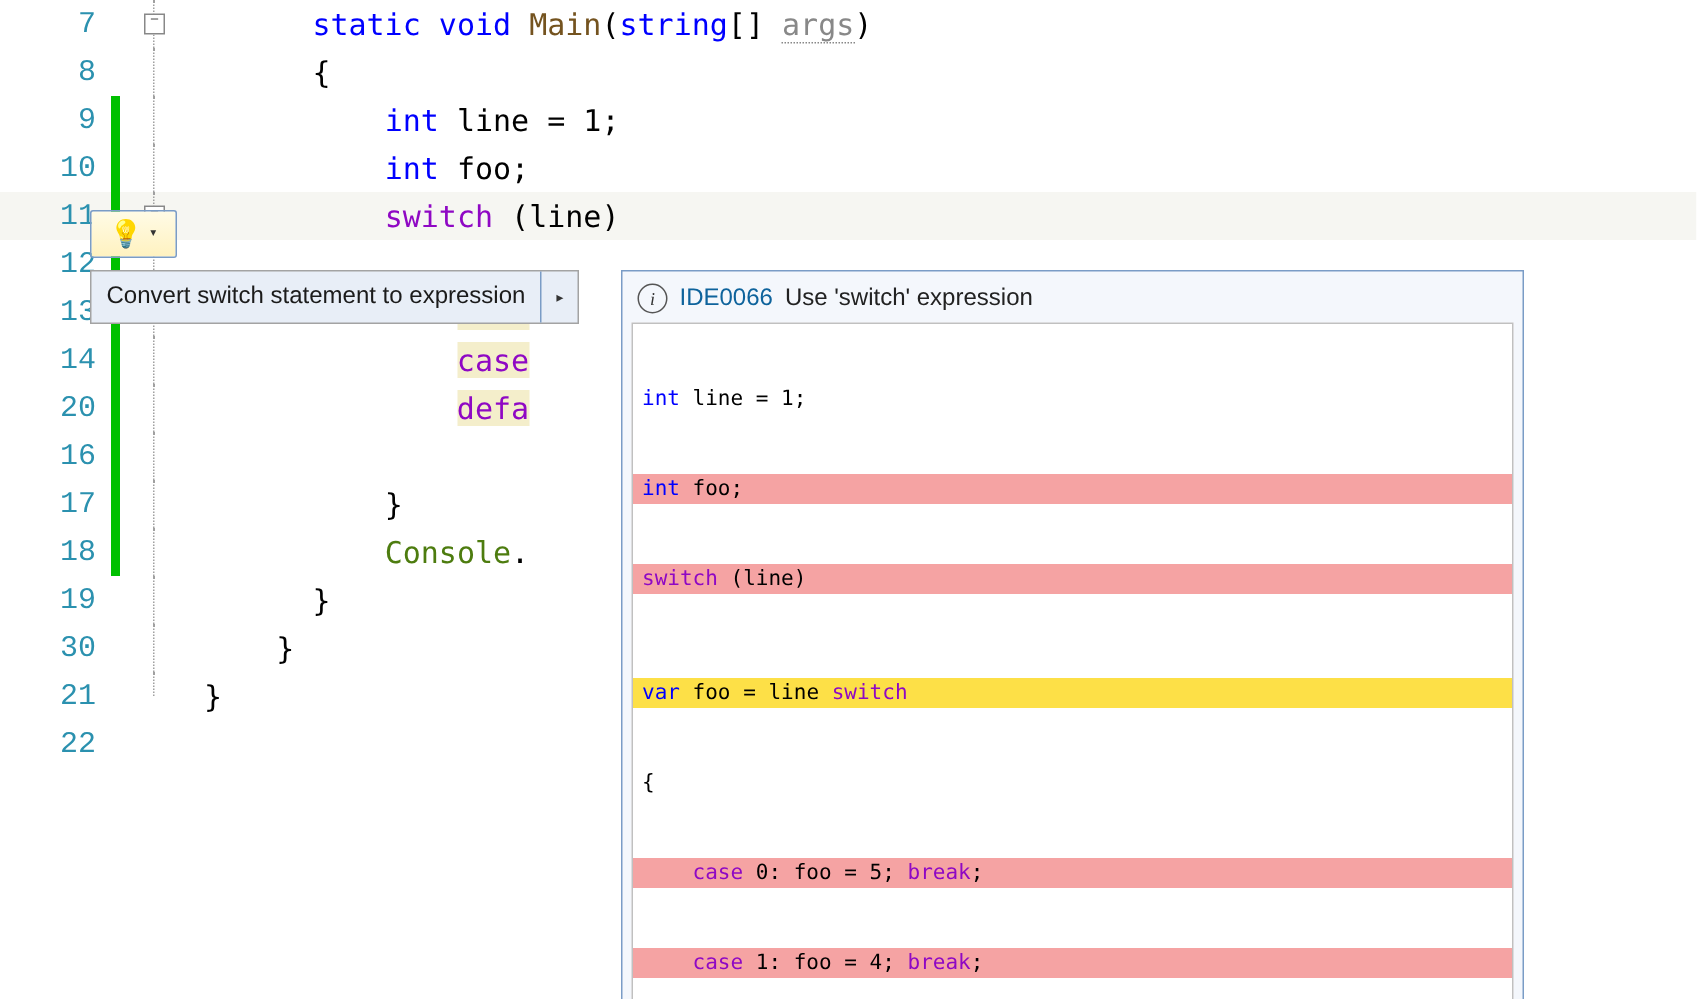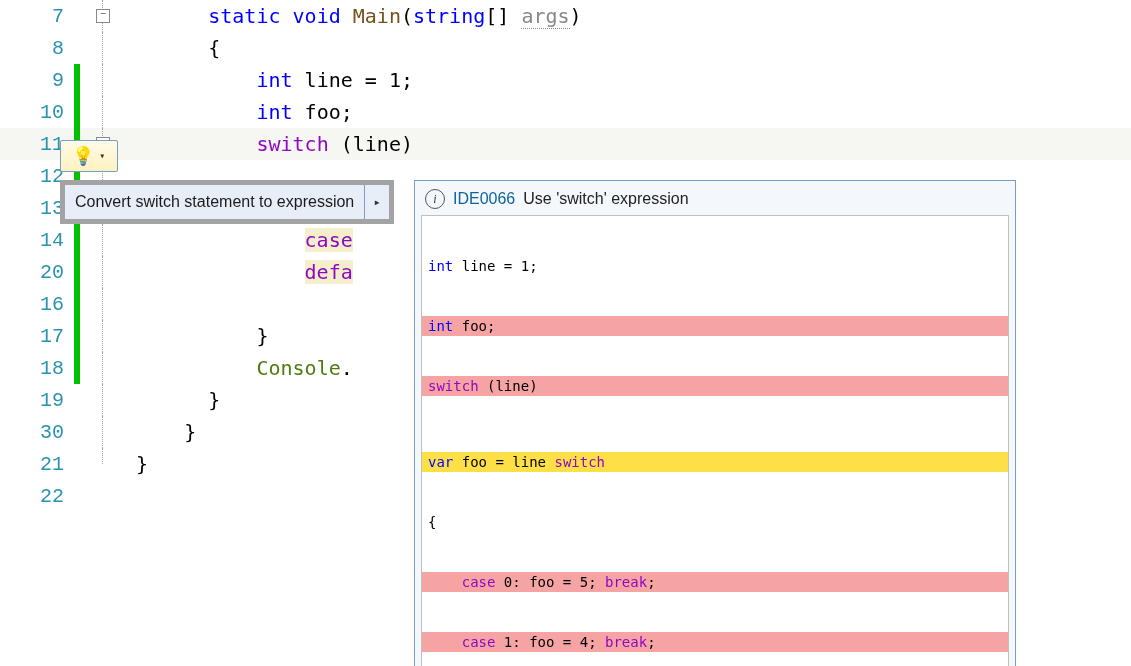--- a/index.html
+++ b/index.html
@@ -96,21 +96,21 @@
   .lightbulb-popup .caret {
     font-size: 10px;
     color: #333;
   }
 
   
   .suggestion-menu {
     position: absolute;
     top: 180px;
     left: 60px;
-    border: 5px solid #a3a3a3;
+    border: 1px solid #a3a3a3;
     background: #e8eef7;
     display: flex;
     align-items: stretch;
     z-index: 10;
     height: 34px;
   }
   .suggestion-text {
     padding: 6px 10px;
     font-family: "Segoe UI", Arial, sans-serif;
     font-size: 16px;

